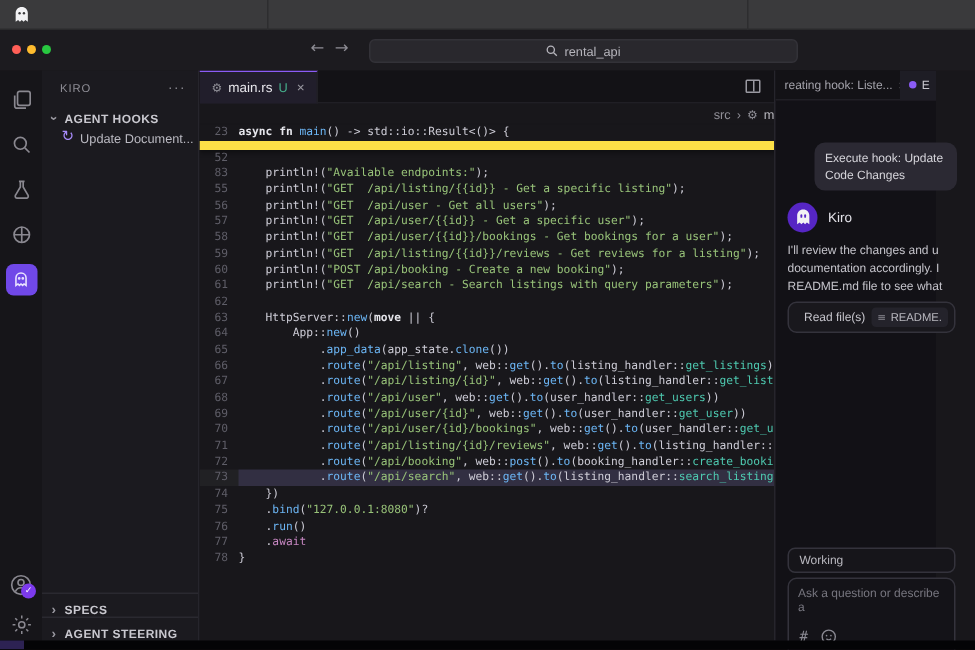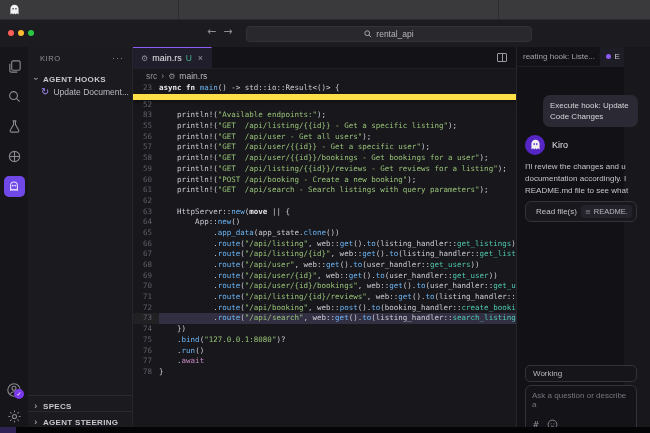--- a/index.html
+++ b/index.html
@@ -47,21 +47,21 @@
   .tabbar { height:22px; background:#131216; border-bottom:1px solid #201f25; display:flex; align-items:center; }
   .tab-active { height:22px; background:#211e2b; border-top:1.5px solid #8b5cf6; border-right:1px solid #201f25; display:flex; align-items:center; gap:4px; padding:0 8px; }
   .tab-file-icon { color:#8f8e96; font-family:"DejaVu Sans", sans-serif; font-size:8px; }
   .tab-name { color:#e6e5ea; font-size:9px; }
   .tab-git { color:#45b08c; font-size:8.5px; }
   .tab-close { color:#9a99a1; font-size:9px; margin-left:2px; cursor:default; }
   .tab-actions { margin-left:auto; display:flex; align-items:center; gap:9px; padding-right:9px; color:#9a99a1; }
   .split-icon { width:10px; height:9px; border:1px solid #9a99a1; border-radius:1px; position:relative; }
   .split-icon:before { content:""; position:absolute; left:4px; top:0; width:1px; height:7px; background:#9a99a1; }
   .more-dots { font-size:9px; letter-spacing:1px; }
-  .breadcrumb { height:14px; display:flex; align-items:center; gap:4px; padding-left:13px; font-size:8.5px; color:#908f97; }
+  .breadcrumb { height:14px; display:flex; align-items:center; gap:4px; padding-left:13px; font-size:8.5px; color:#908f97;justify-content:flex-end; }
   .breadcrumb .bc-file { color:#b9b8bf; }
   .sticky-row { border-bottom:6px solid #fde047; box-shadow:0 2px 3px rgba(0,0,0,0.35); }
   .code-area { position:relative; }
   .cl { display:flex; height:10.7px; line-height:10.7px; font-family:"DejaVu Sans Mono", monospace; font-size:7.5px; white-space:pre; }
   .ln { width:26px; min-width:26px; text-align:right; padding-right:7px; color:#5f5e68; }
   .ct { flex:1; overflow:hidden; color:#cdccd6; }
   .cl.hl { background:rgba(255,255,255,0.045); }
   .cl.hl .ct { background:rgba(125,110,205,0.18); }
   .tk-kw { color:#e6e6ec; font-weight:bold; }
   .tk-kw2 { color:#c586c0; }

